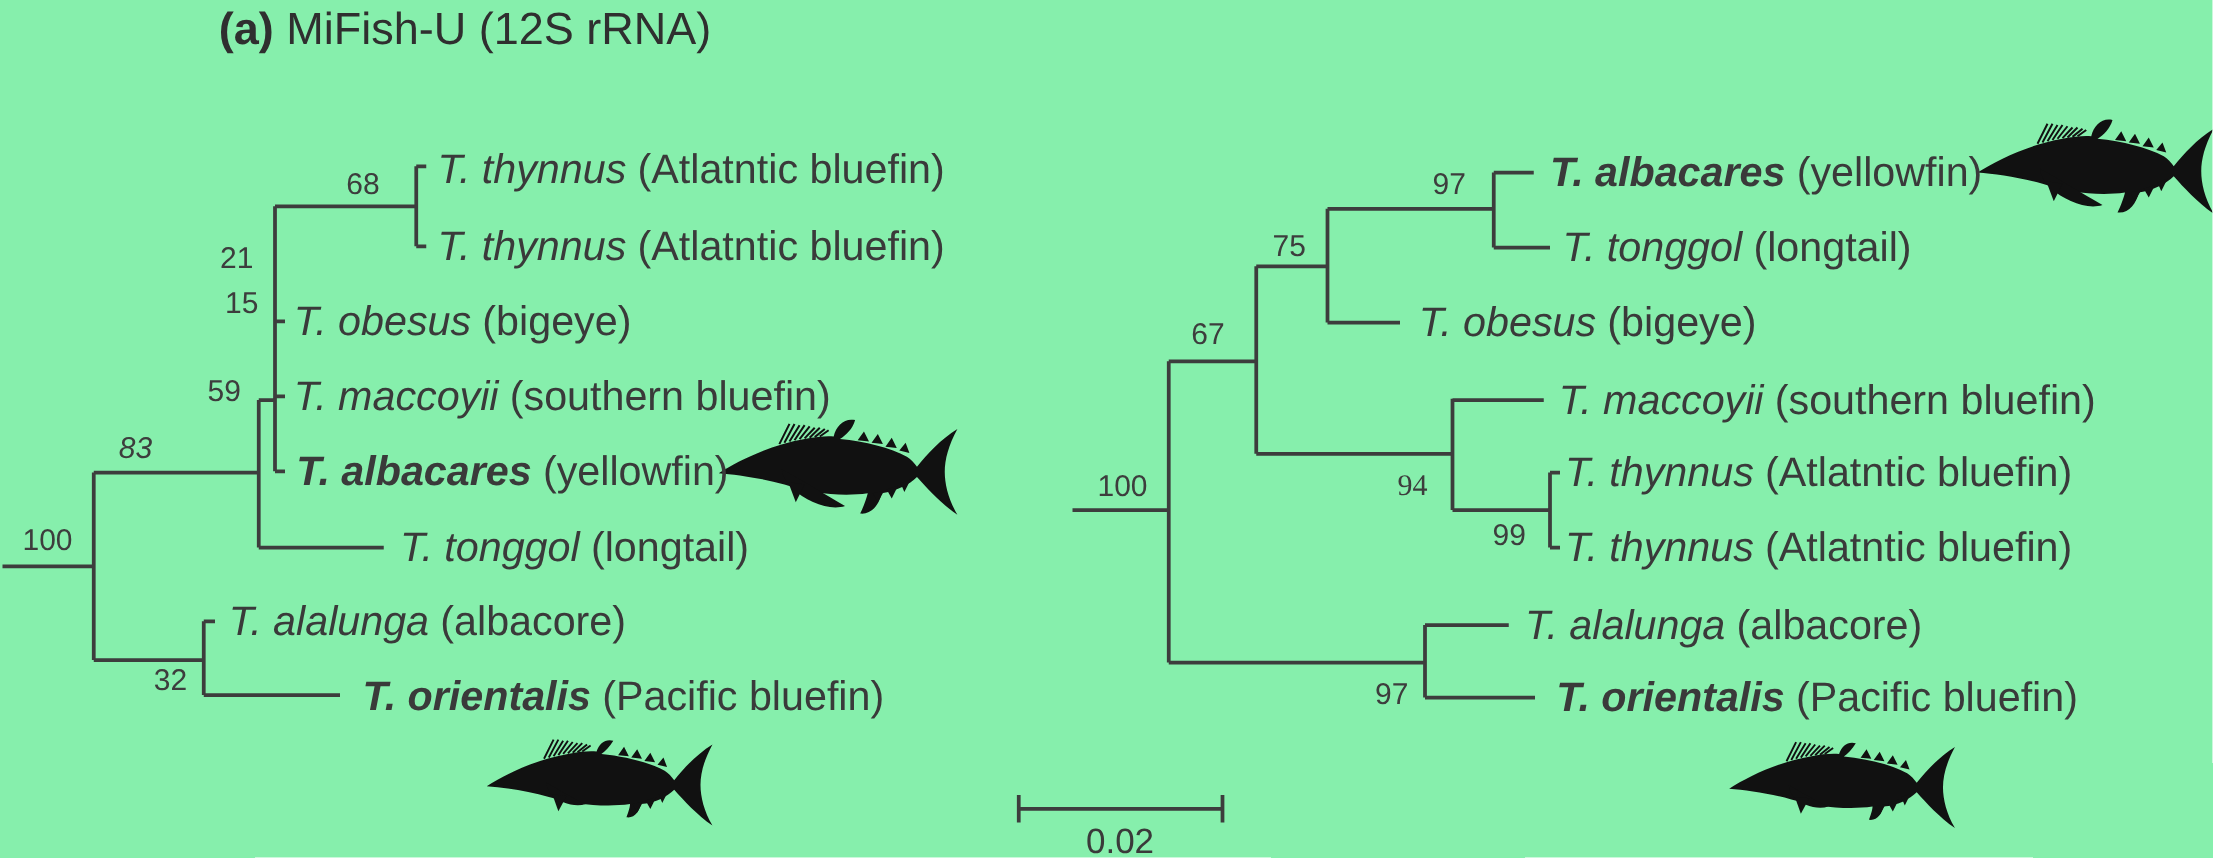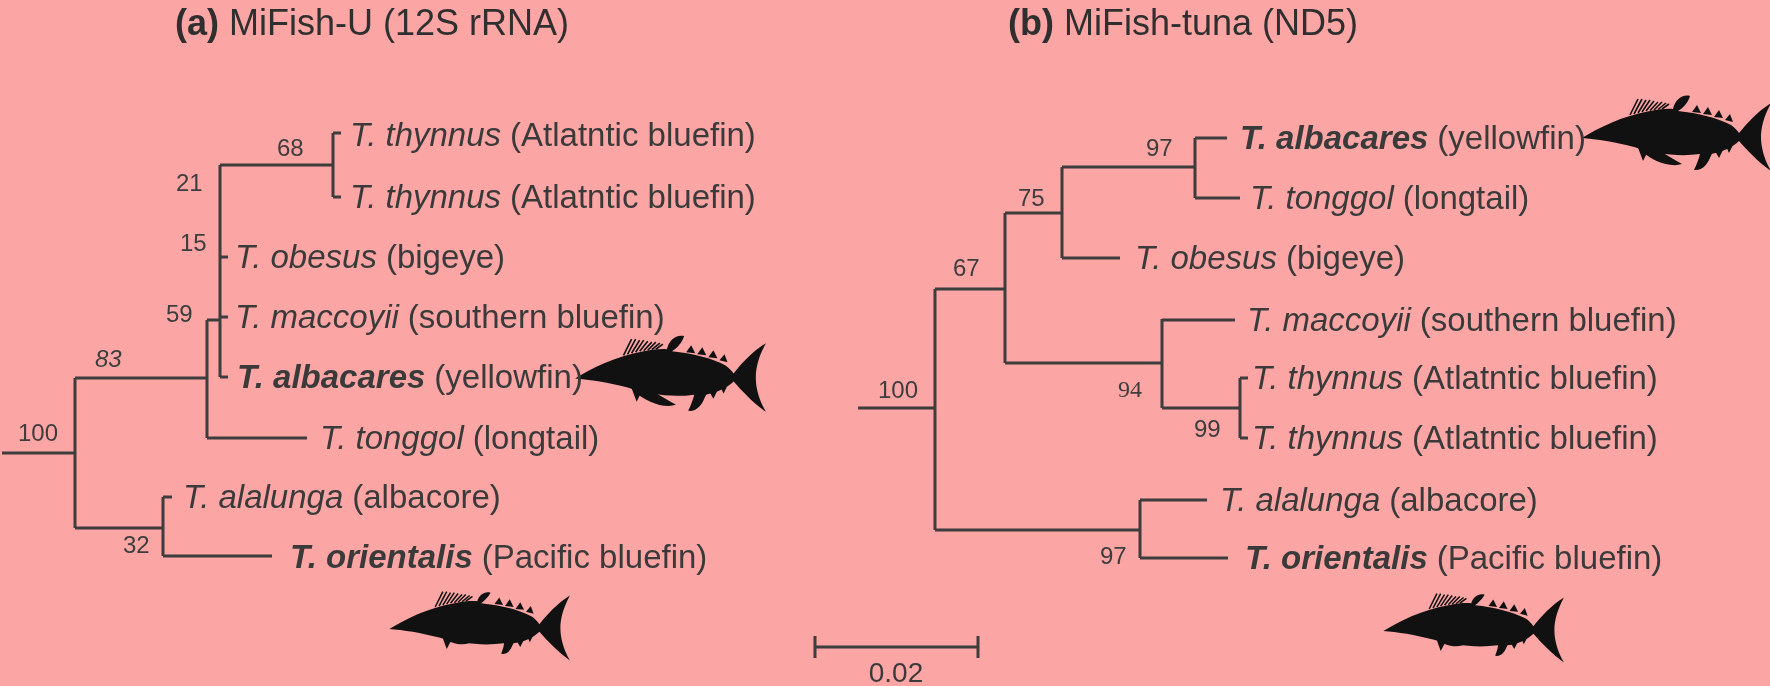--- a/index.html
+++ b/index.html
@@ -1,17 +1,17 @@
 <!DOCTYPE html>
 <html><head>
 <meta charset="utf-8">
 <style>
   html,body{margin:0;padding:0;background:#ffffff;}
   #canvas{
-    position:relative;width:1770px;height:686px;background:#fca5a5;overflow:hidden;
+    position:relative;width:1770px;height:686px;background:#86efac;overflow:hidden;
     font-family:"Liberation Sans",sans-serif;color:#3a3a3a;
   }
   .abs{position:absolute;white-space:nowrap;}
   .title{font-size:36px;color:#2f2f2f;}
   .title .tag{font-weight:bold;margin-right:10px;}
   .leaf{font-size:33px;height:38px;line-height:38px;}
   .leaf .sci{font-style:italic;}
   .leaf.bold .sci{font-weight:bold;}
   .leaf .common{margin-left:9px;font-style:normal;}
   .support{font-size:24px;height:26px;line-height:26px;color:#3d3d3d;}
@@ -77,21 +77,21 @@
     <use href="#bluefin" x="383" y="585" width="200" height="86"></use>
     <use href="#yellowfin" x="1577" y="92" width="206" height="90"></use>
     <use href="#bluefin" x="1377" y="587" width="200" height="86"></use>
   </svg>
 
   <div class="abs title" style="left:175px;top:2px;">
     <span class="tag">(a)</span><span>MiFish-U (12S rRNA)</span>
   </div>
 
   <div class="abs support" style="left:277px;top:135px;">68</div>
-  <div class="abs support" style="left:176px;top:170px;">21</div>
+  <div class="abs support" style="left:176px;top:194px;">21</div>
   <div class="abs support" style="left:180px;top:230px;">15</div>
   <div class="abs support" style="left:166px;top:301px;text-align:right;">59</div>
   <div class="abs support" style="left:95px;top:346px;font-style:italic;">83</div>
   <div class="abs support" style="left:18px;top:420px;">100</div>
   <div class="abs support" style="left:123px;top:532px;">32</div>
 
   <div class="abs leaf" style="left:350px;top:116px;">
     <span class="sci">T. thynnus</span><span class="common">(Atlatntic bluefin)</span>
   </div>
   <div class="abs leaf" style="left:350px;top:178px;">
@@ -109,23 +109,20 @@
   <div class="abs leaf" style="left:320px;top:419px;">
     <span class="sci">T. tonggol</span><span class="common">(longtail)</span>
   </div>
   <div class="abs leaf" style="left:183px;top:478px;">
     <span class="sci">T. alalunga</span><span class="common">(albacore)</span>
   </div>
   <div class="abs leaf bold" style="left:290px;top:538px;">
     <span class="sci">T. orientalis</span><span class="common">(Pacific bluefin)</span>
   </div>
 
-  <div class="abs title" style="left:1008px;top:2px;">
-    <span class="tag">(b)</span><span>MiFish-tuna (ND5)</span>
-  </div>
 
   <div class="abs support" style="left:1146px;top:135px;">97</div>
   <div class="abs support" style="left:1018px;top:185px;">75</div>
   <div class="abs support" style="left:953px;top:255px;">67</div>
   <div class="abs support" style="left:878px;top:377px;">100</div>
   <div class="abs support" style="left:1118px;top:376px;font-family:Liberation Serif, serif;">94</div>
   <div class="abs support" style="left:1194px;top:416px;">99</div>
   <div class="abs support" style="left:1100px;top:543px;">97</div>
 
   <div class="abs leaf bold" style="left:1240px;top:119px;">

